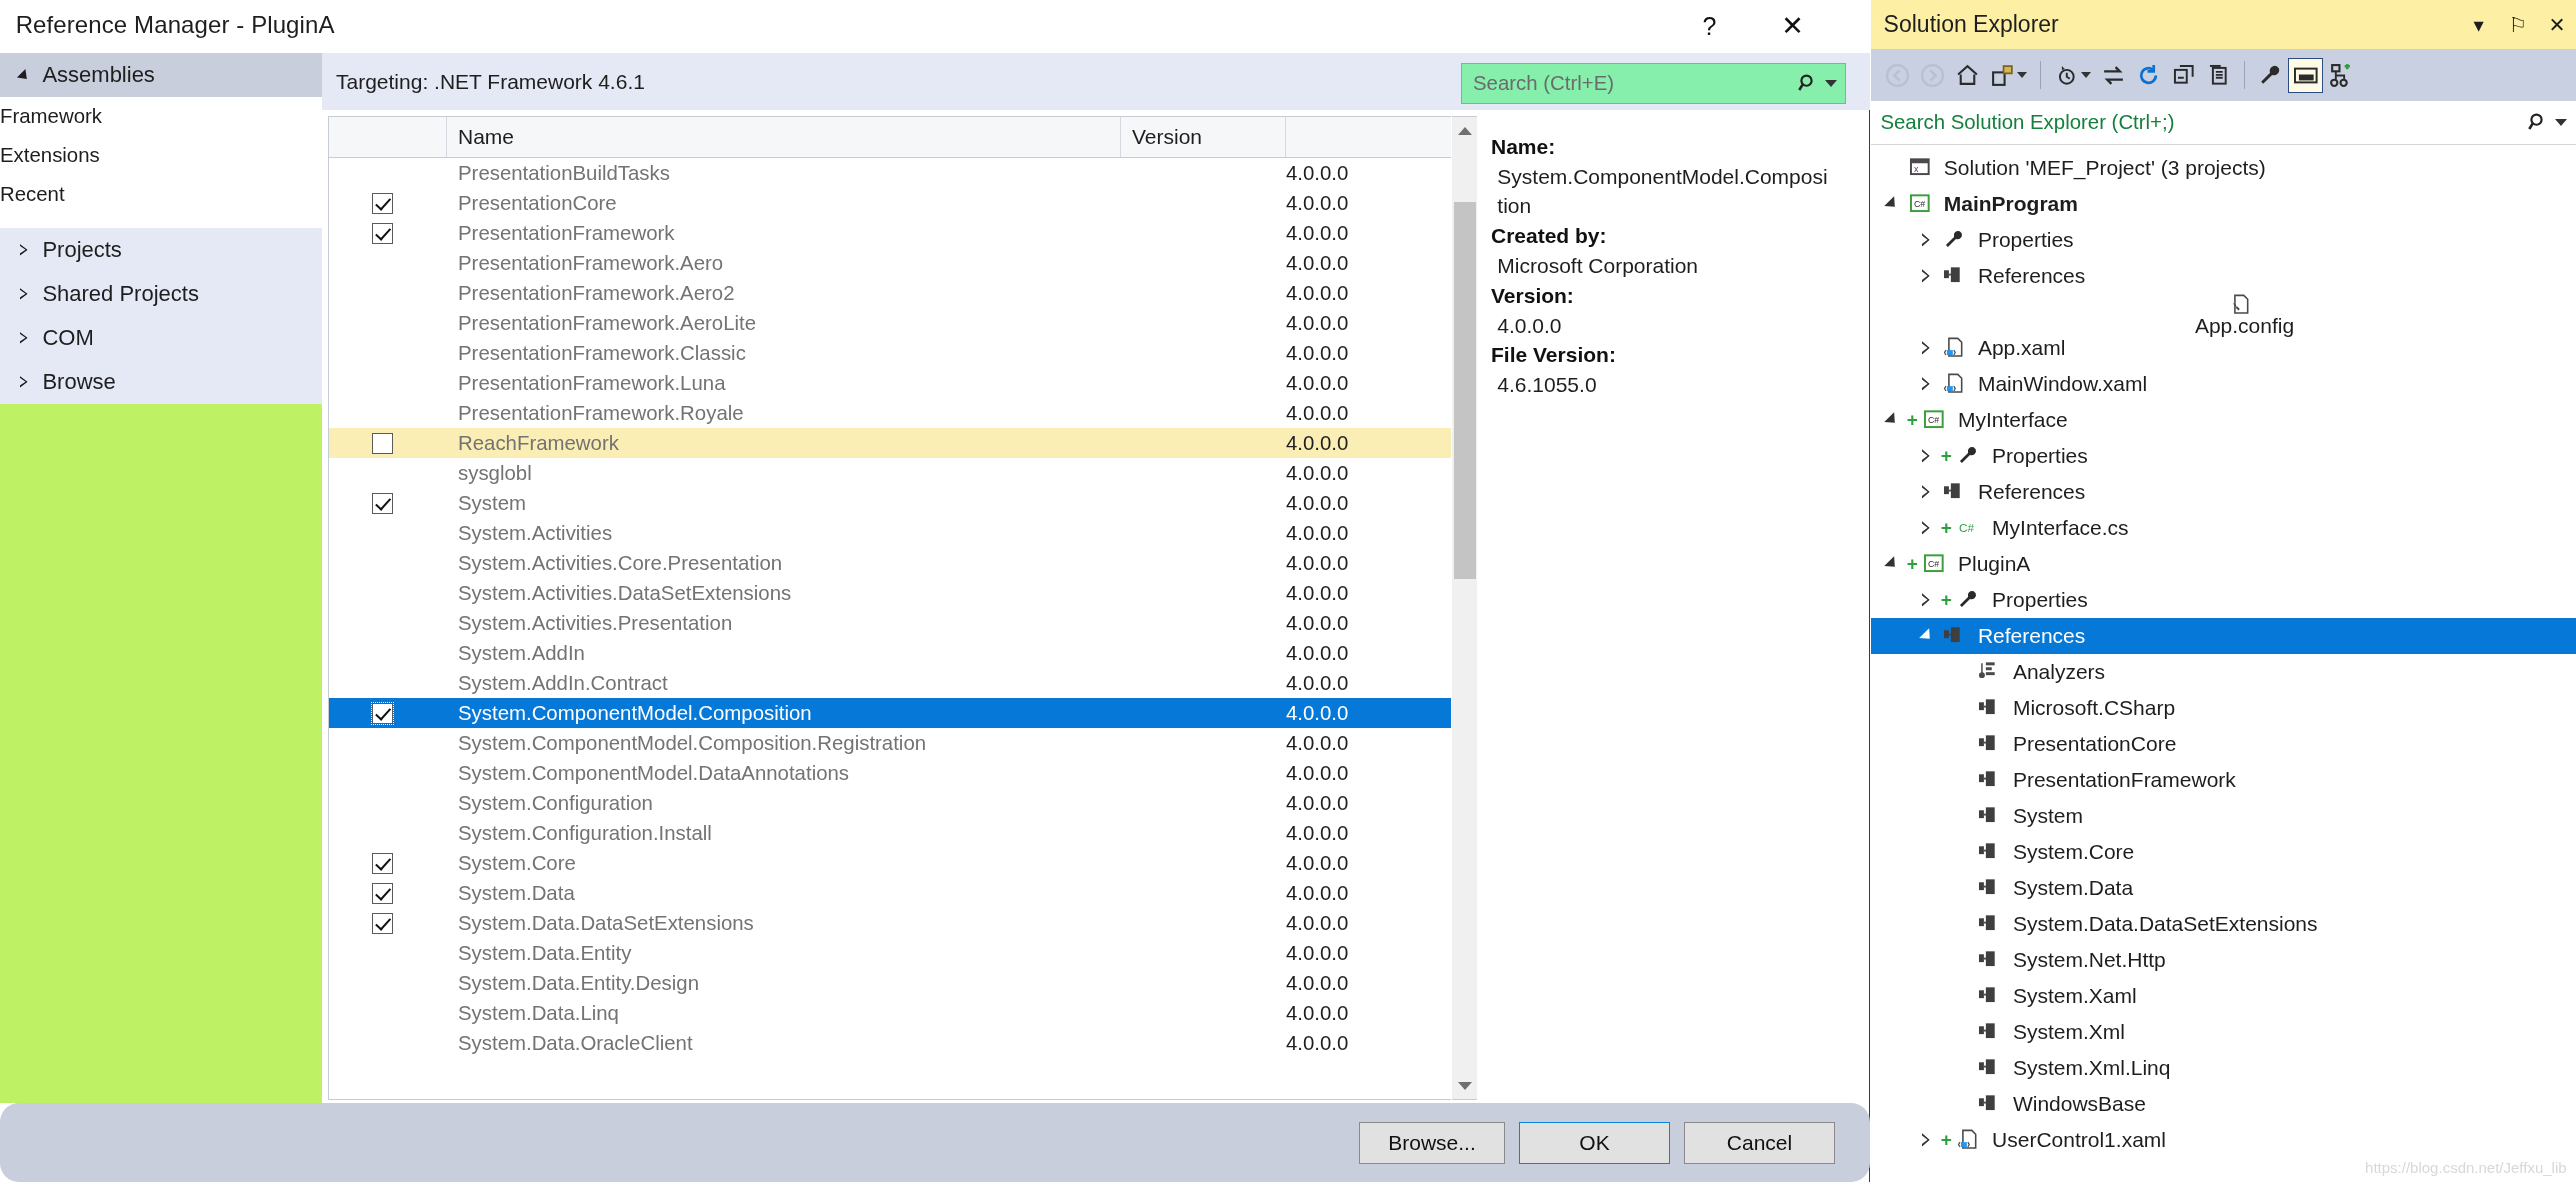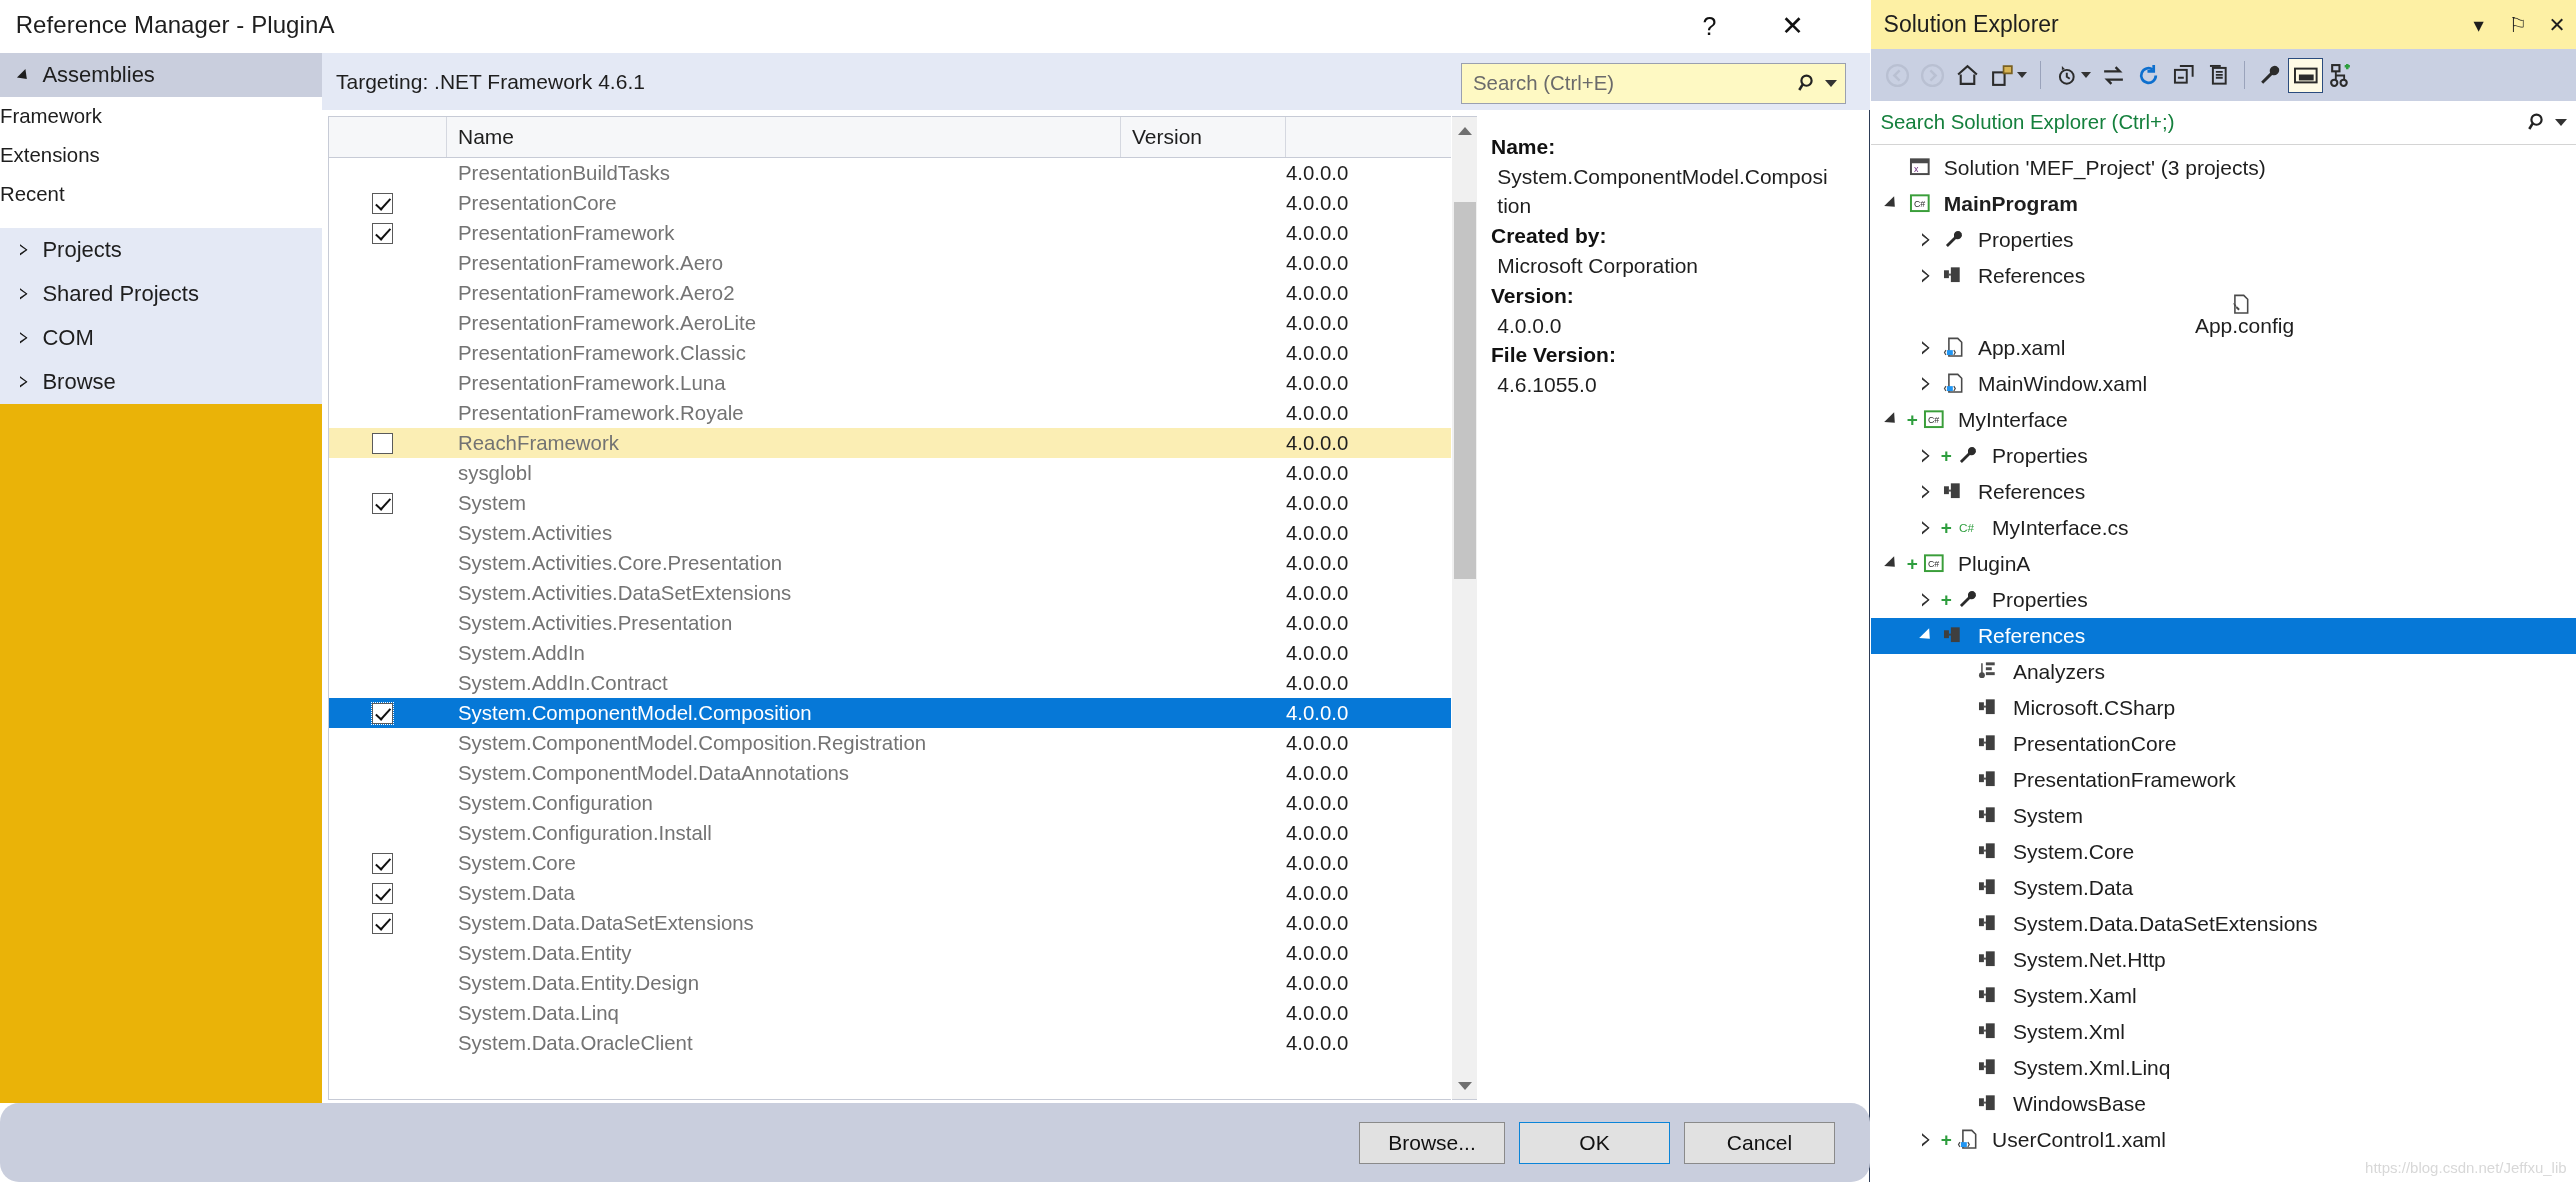--- a/index.html
+++ b/index.html
@@ -33,21 +33,21 @@
   }
   .dlg-close-btn {
     position: absolute; left: 1772px; top: 9.4px; width: 41px; height: 35px;
     text-align: center; line-height: 35px; font-size: 27px; color: #111;
     cursor: default;
   }
 
   
   .nav {
     position: absolute; left: 0; top: 53px; width: 322px; height: 1050px;
-    background: #eab308;
+    background: #bef264;
   }
   .nav-group-head {
     position: relative; height: 44px; background: #c9cedd;
     display: flex; align-items: center; padding-left: 20.4px;
   }
   .nav-group-head.collapsed { background: #e4e9f5; }
   .nav-arrow-down {
     width: 0; height: 0; margin-right: 14px;
     border-left: 8.6px solid #1e1e1e;
     border-top: 6.3px solid transparent;
@@ -81,21 +81,21 @@
   
   .targeting {
     position: absolute; left: 322px; top: 53px; width: 1548px; height: 57px;
     background: #e4e9f5;
     display: flex; align-items: center; padding-left: 14px;
     font-size: 21px; color: #1e1e1e;
   }
   
   .searchbox {
     position: absolute; left: 1461px; top: 63px; width: 385px; height: 41px;
-    background: #fef9c3; border: 0.8px solid #9aa0b0;
+    background: #86efac; border: 0.8px solid #9aa0b0;
     display: flex; align-items: center;
   }
   .search-placeholder { flex: 1; padding-left: 11px; font-size: 20.4px; color: #6b6b6b; }
   .search-icon-wrap { display: flex; align-items: center; padding-right: 7.9px; gap: 6.3px; }
   .caret-down {
     width: 0; height: 0;
     border-left: 6.3px solid transparent; border-right: 6.3px solid transparent;
     border-top: 7px solid #333;
   }
 

